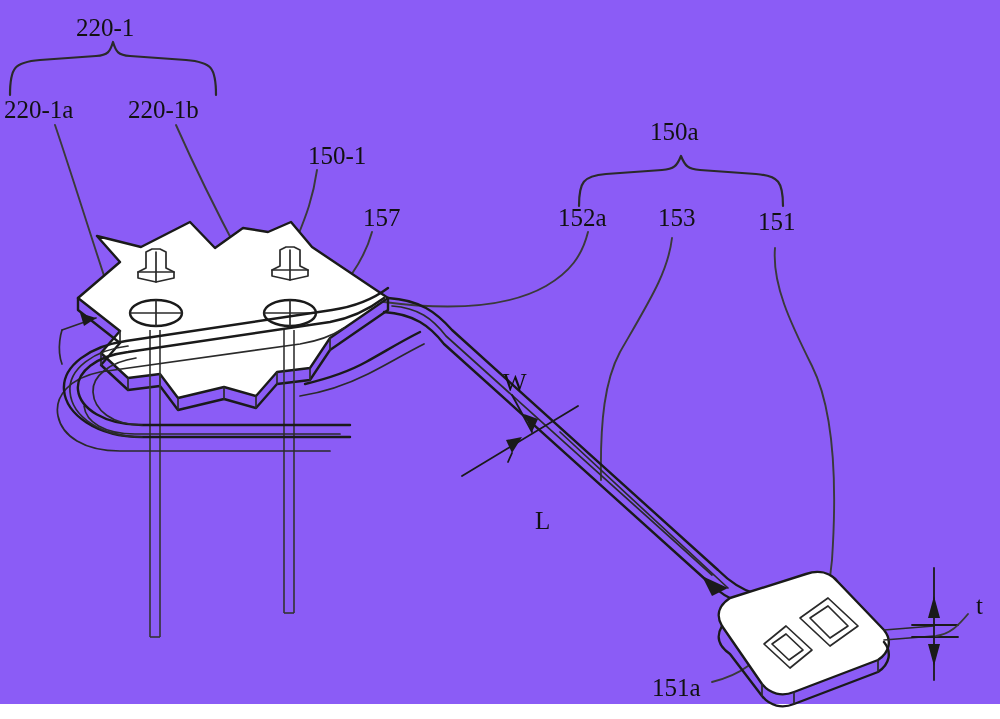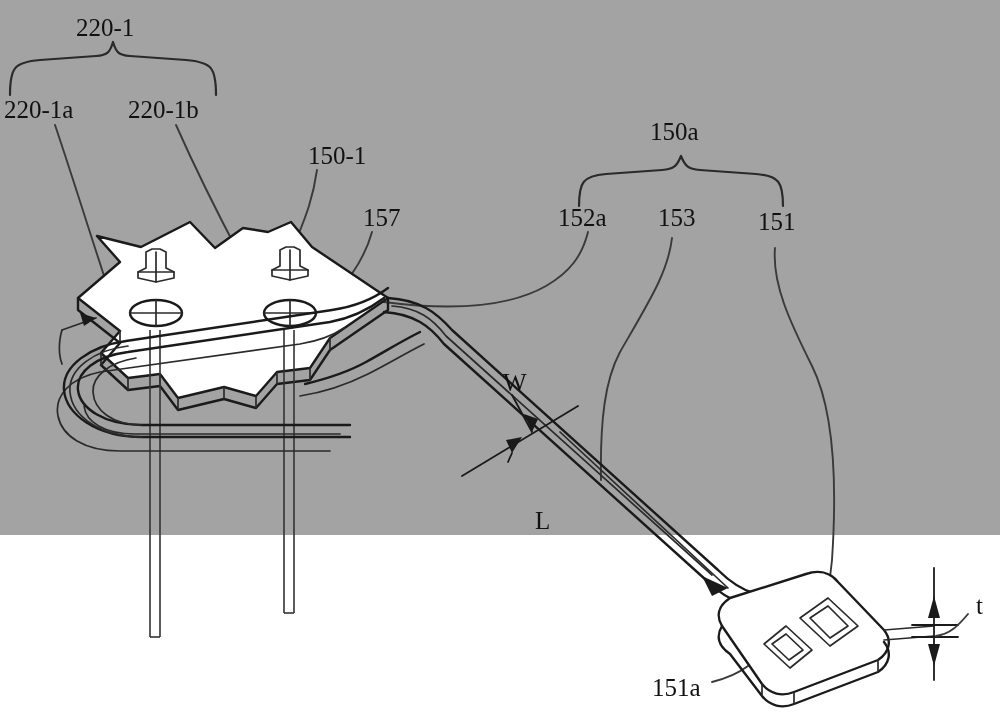--- a/index.html
+++ b/index.html
@@ -1,18 +1,18 @@
 <!DOCTYPE html>
 <html><head>
 <meta charset="utf-8">
 <style>
   html,body{margin:0;padding:0;background:#ffffff;}
   body{width:1000px;height:719px;overflow:hidden;
        font-family:"Liberation Serif", serif;}
-  #fig{position:relative;width:1000px;height:535px;background:#a3a3a3;text-decoration:underline;}
+  #fig{position:relative;width:1000px;height:704px;background:#8b5cf6;text-decoration:underline;}
   svg{display:block;width:1000px;height:719px;}
   .ln{fill:none;stroke:#1a1a1a;stroke-width:2.4;stroke-linecap:round;stroke-linejoin:round;}
   .ln-thin{fill:none;stroke:#2a2a2a;stroke-width:1.7;stroke-linecap:round;stroke-linejoin:round;}
   .ln-lead{fill:none;stroke:#3a3a3a;stroke-width:1.9;stroke-linecap:round;}
   .ln-brace{fill:none;stroke:#2a2a2a;stroke-width:2.2;stroke-linecap:round;stroke-linejoin:round;}
   .ln-dim{fill:none;stroke:#1a1a1a;stroke-width:1.8;stroke-linecap:round;}
   .ln-post{fill:none;stroke:#333;stroke-width:1.6;stroke-linecap:butt;}
   .solidfill{fill:#1a1a1a;stroke:none;}
   .lbl{font-family:"Liberation Serif", serif;font-size:25px;fill:#111;
        letter-spacing:0px;}

